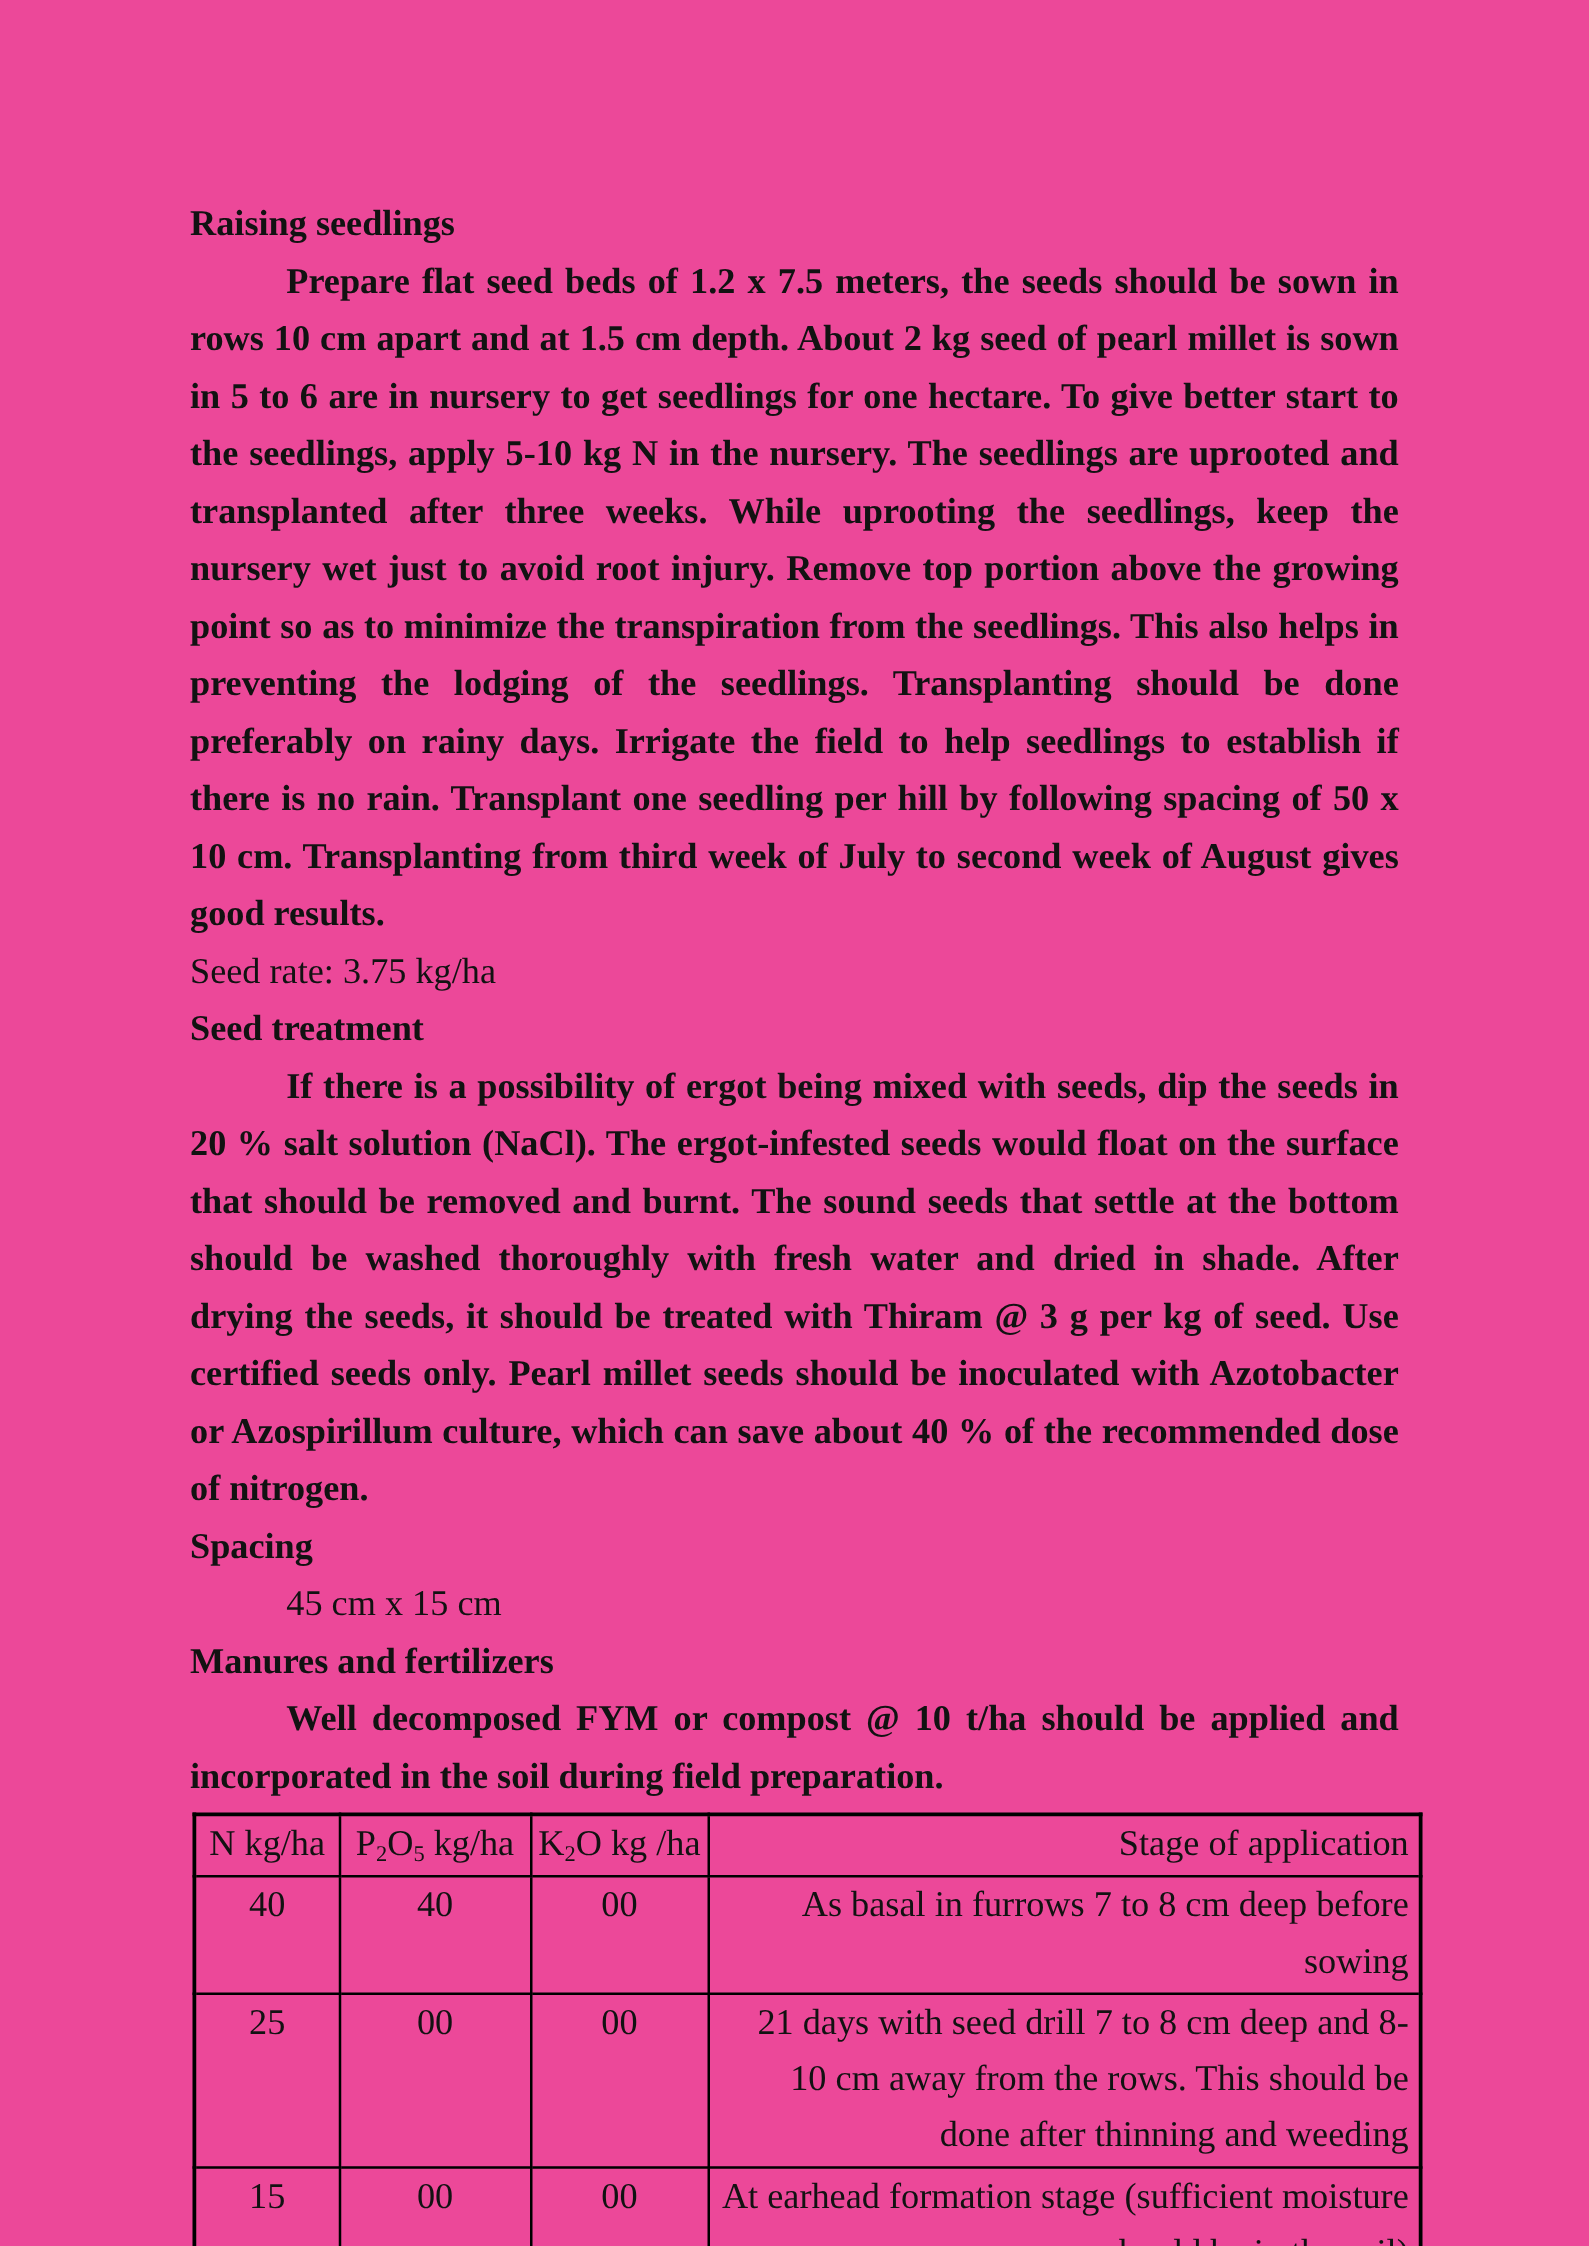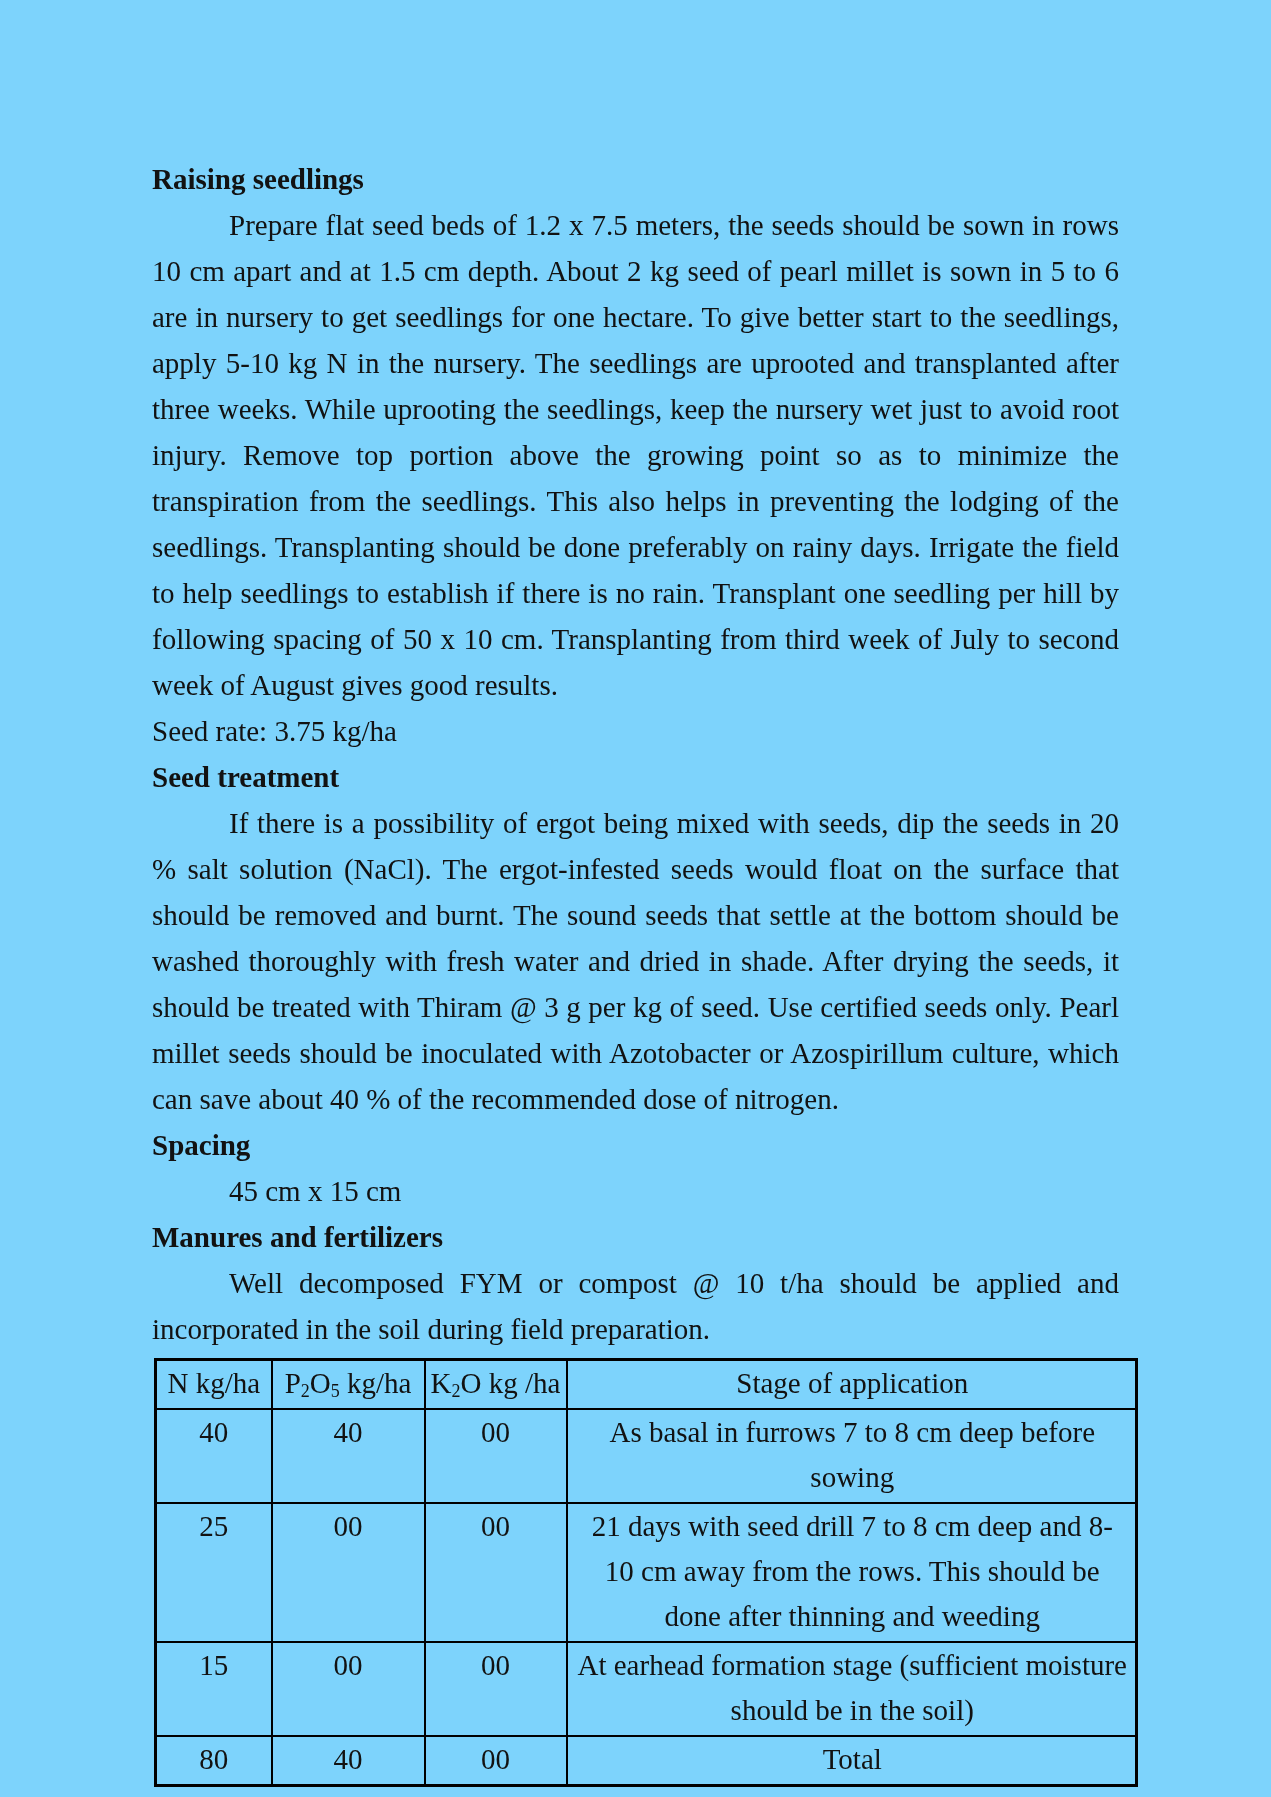--- a/index.html
+++ b/index.html
@@ -1,39 +1,40 @@
 <!DOCTYPE html>
 <html><head>
 <meta charset="utf-8">
 <style>
   * { box-sizing: border-box; }
   html, body { margin: 0; padding: 0; background: #ffffff; }
   .page {
     position: relative;
     width: 1271px;
     height: 1797px;
-    background: #7dd3fc;
+    background: #ec4899;
     font-family: "Liberation Serif", "DejaVu Serif", serif;
     font-size: 29px;
     line-height: 46px;
     color: #121212;
     overflow: hidden;
   }
   .content {
     padding: 156px 152px 0 152px;
   }
   .heading {
     font-weight: bold;
     font-size: 29px;
     margin: 0;
   }
   .para {
     margin: 0;
     text-align: justify;
     text-indent: 77px;
+    font-weight: bold;
   }
   .plainline { margin: 0; }
   .indented { text-indent: 77px; }
   .label-bold { font-weight: normal; }
   .fert-table {
     border-collapse: collapse;
     table-layout: fixed;
     width: 981px;
     margin: 6px 0 0 2px;
     border: 3px solid #000000;
@@ -41,21 +42,21 @@
   .fert-table th, .fert-table td {
     border: 2px solid #000000;
     vertical-align: top;
     font-weight: normal;
     font-size: 29px;
     line-height: 45px;
     padding: 0 4px 2px 4px;
   }
   .fert-table th { height: 46px; }
   .cell-center { text-align: center; }
-  .cell-left { text-align: center; padding-left: 10px !important; padding-right: 8px !important; }
+  .cell-left { text-align: right; padding-left: 10px !important; padding-right: 8px !important; }
   sub.chem {
     font-size: 0.62em;
     vertical-align: -0.25em;
     line-height: 0;
   }
 </style>
 </head>
 <body>
 
 <div class="page">

